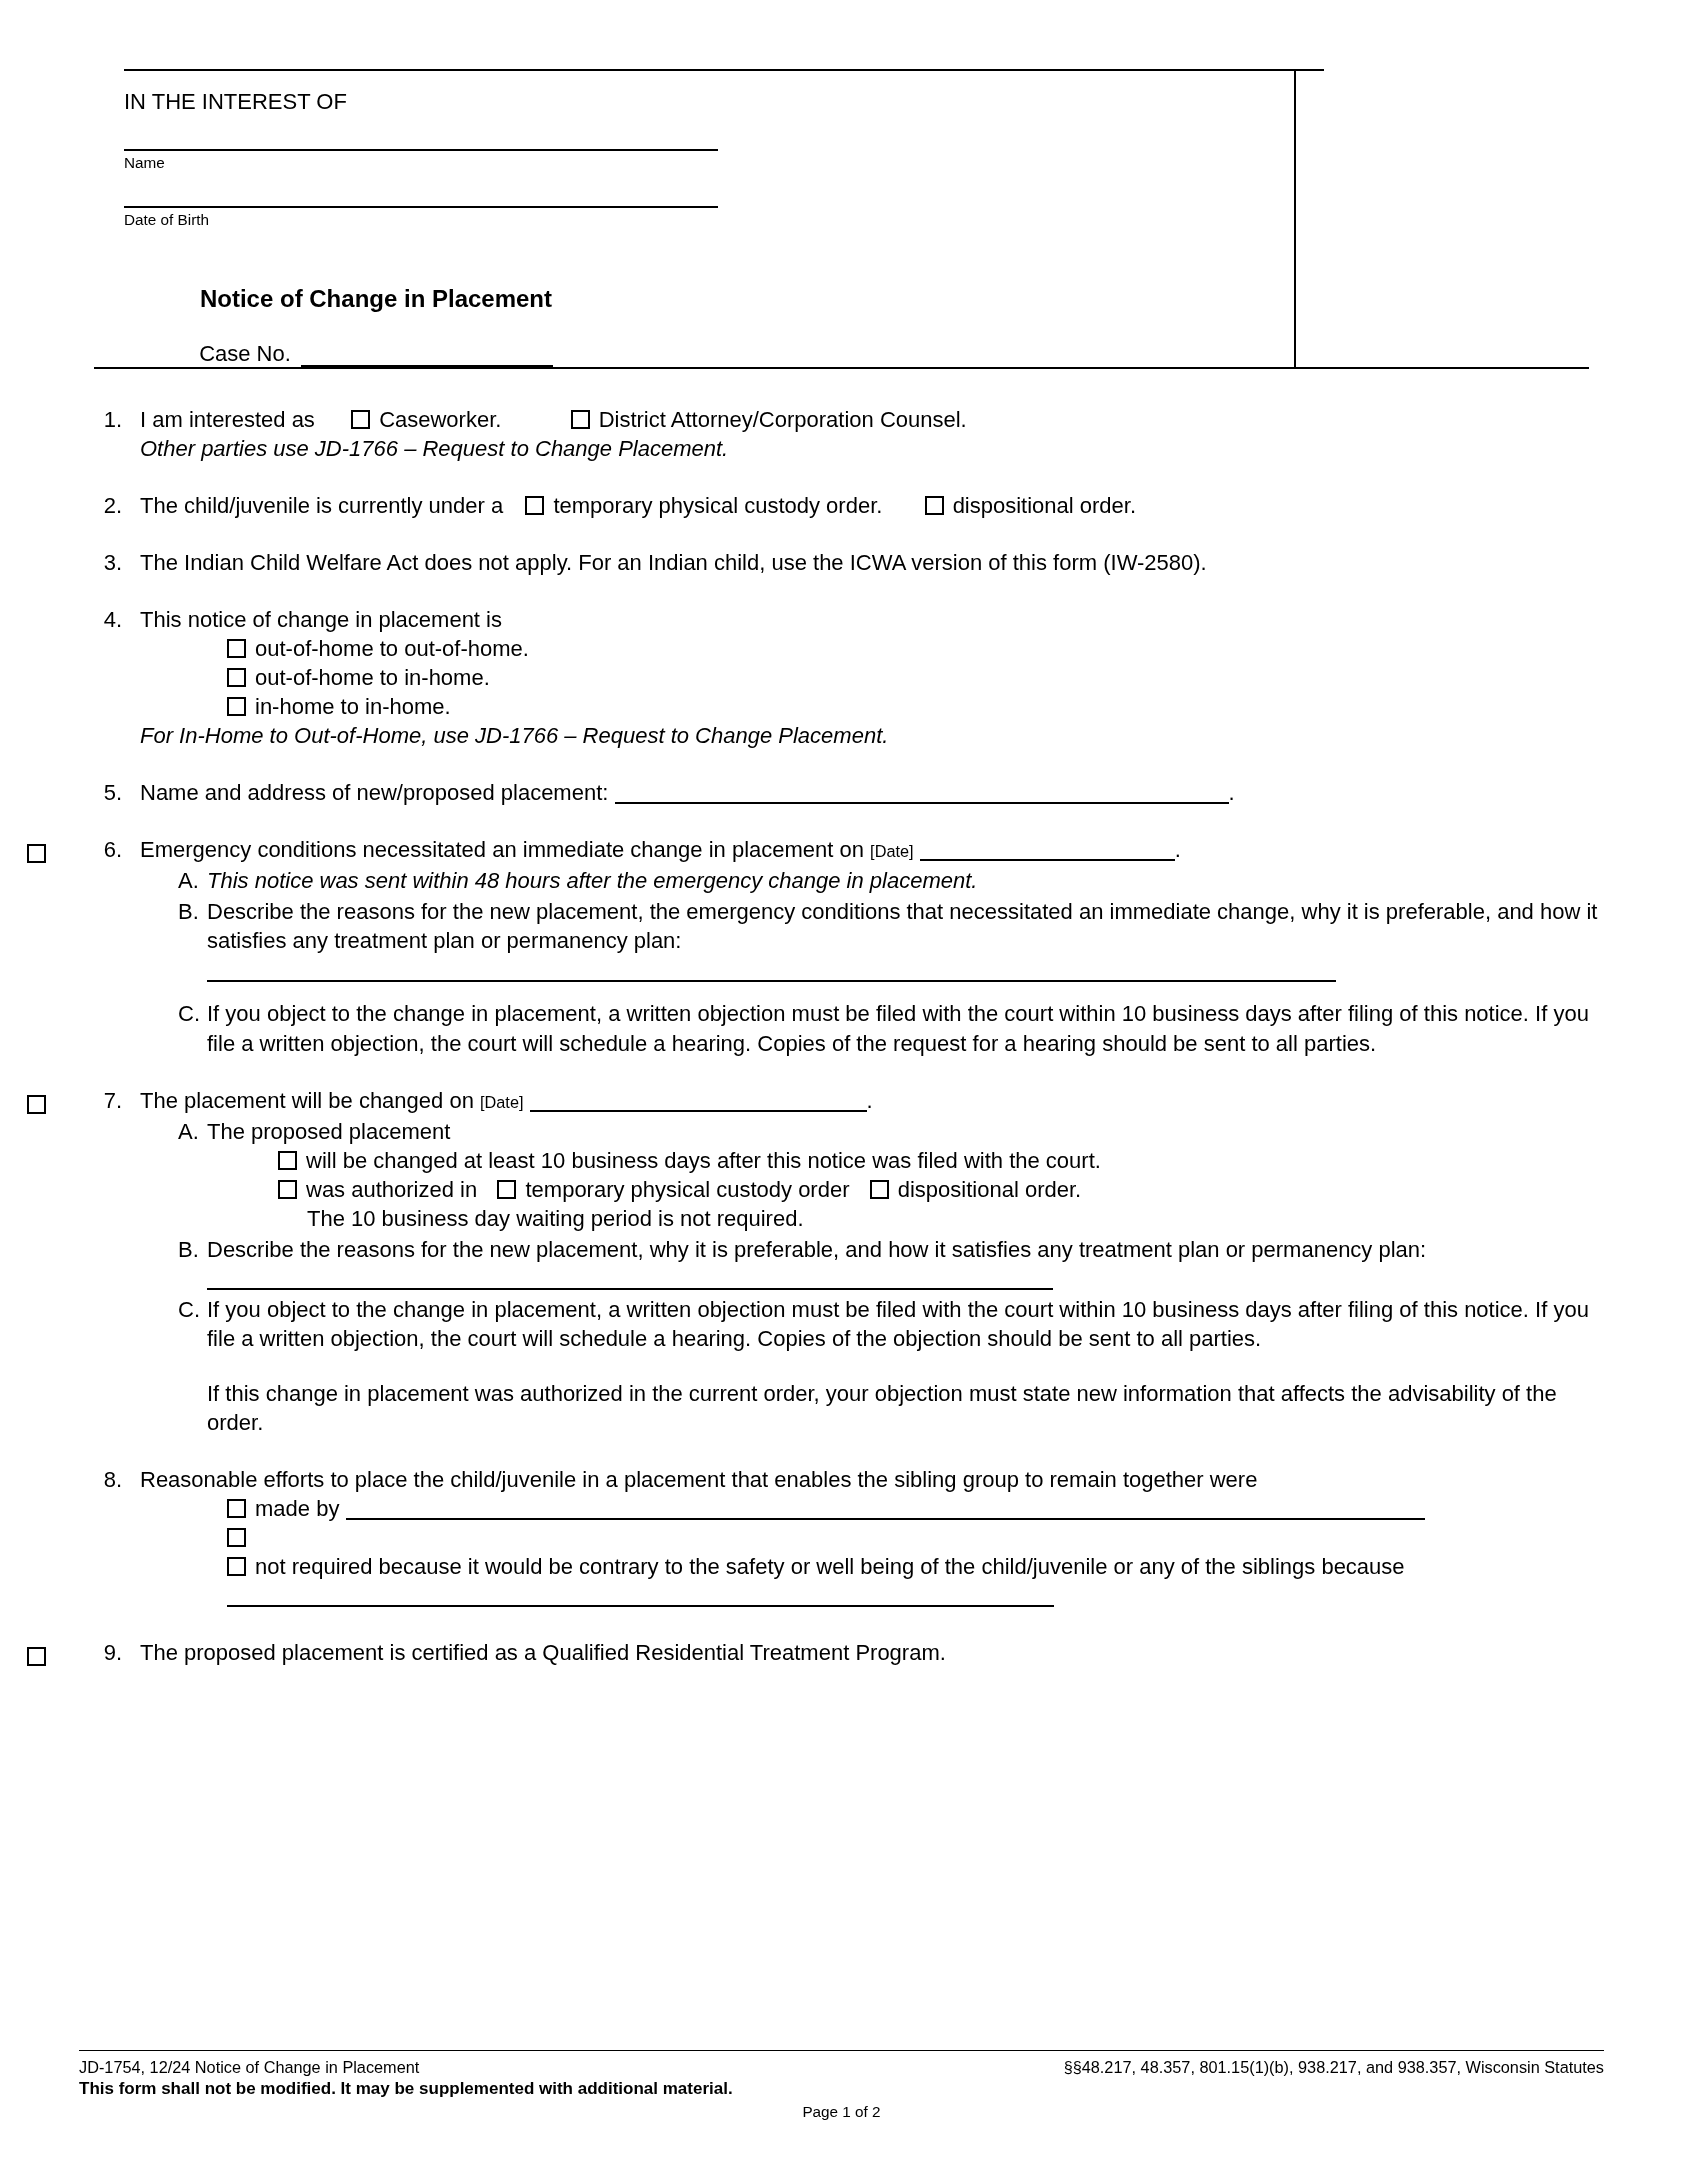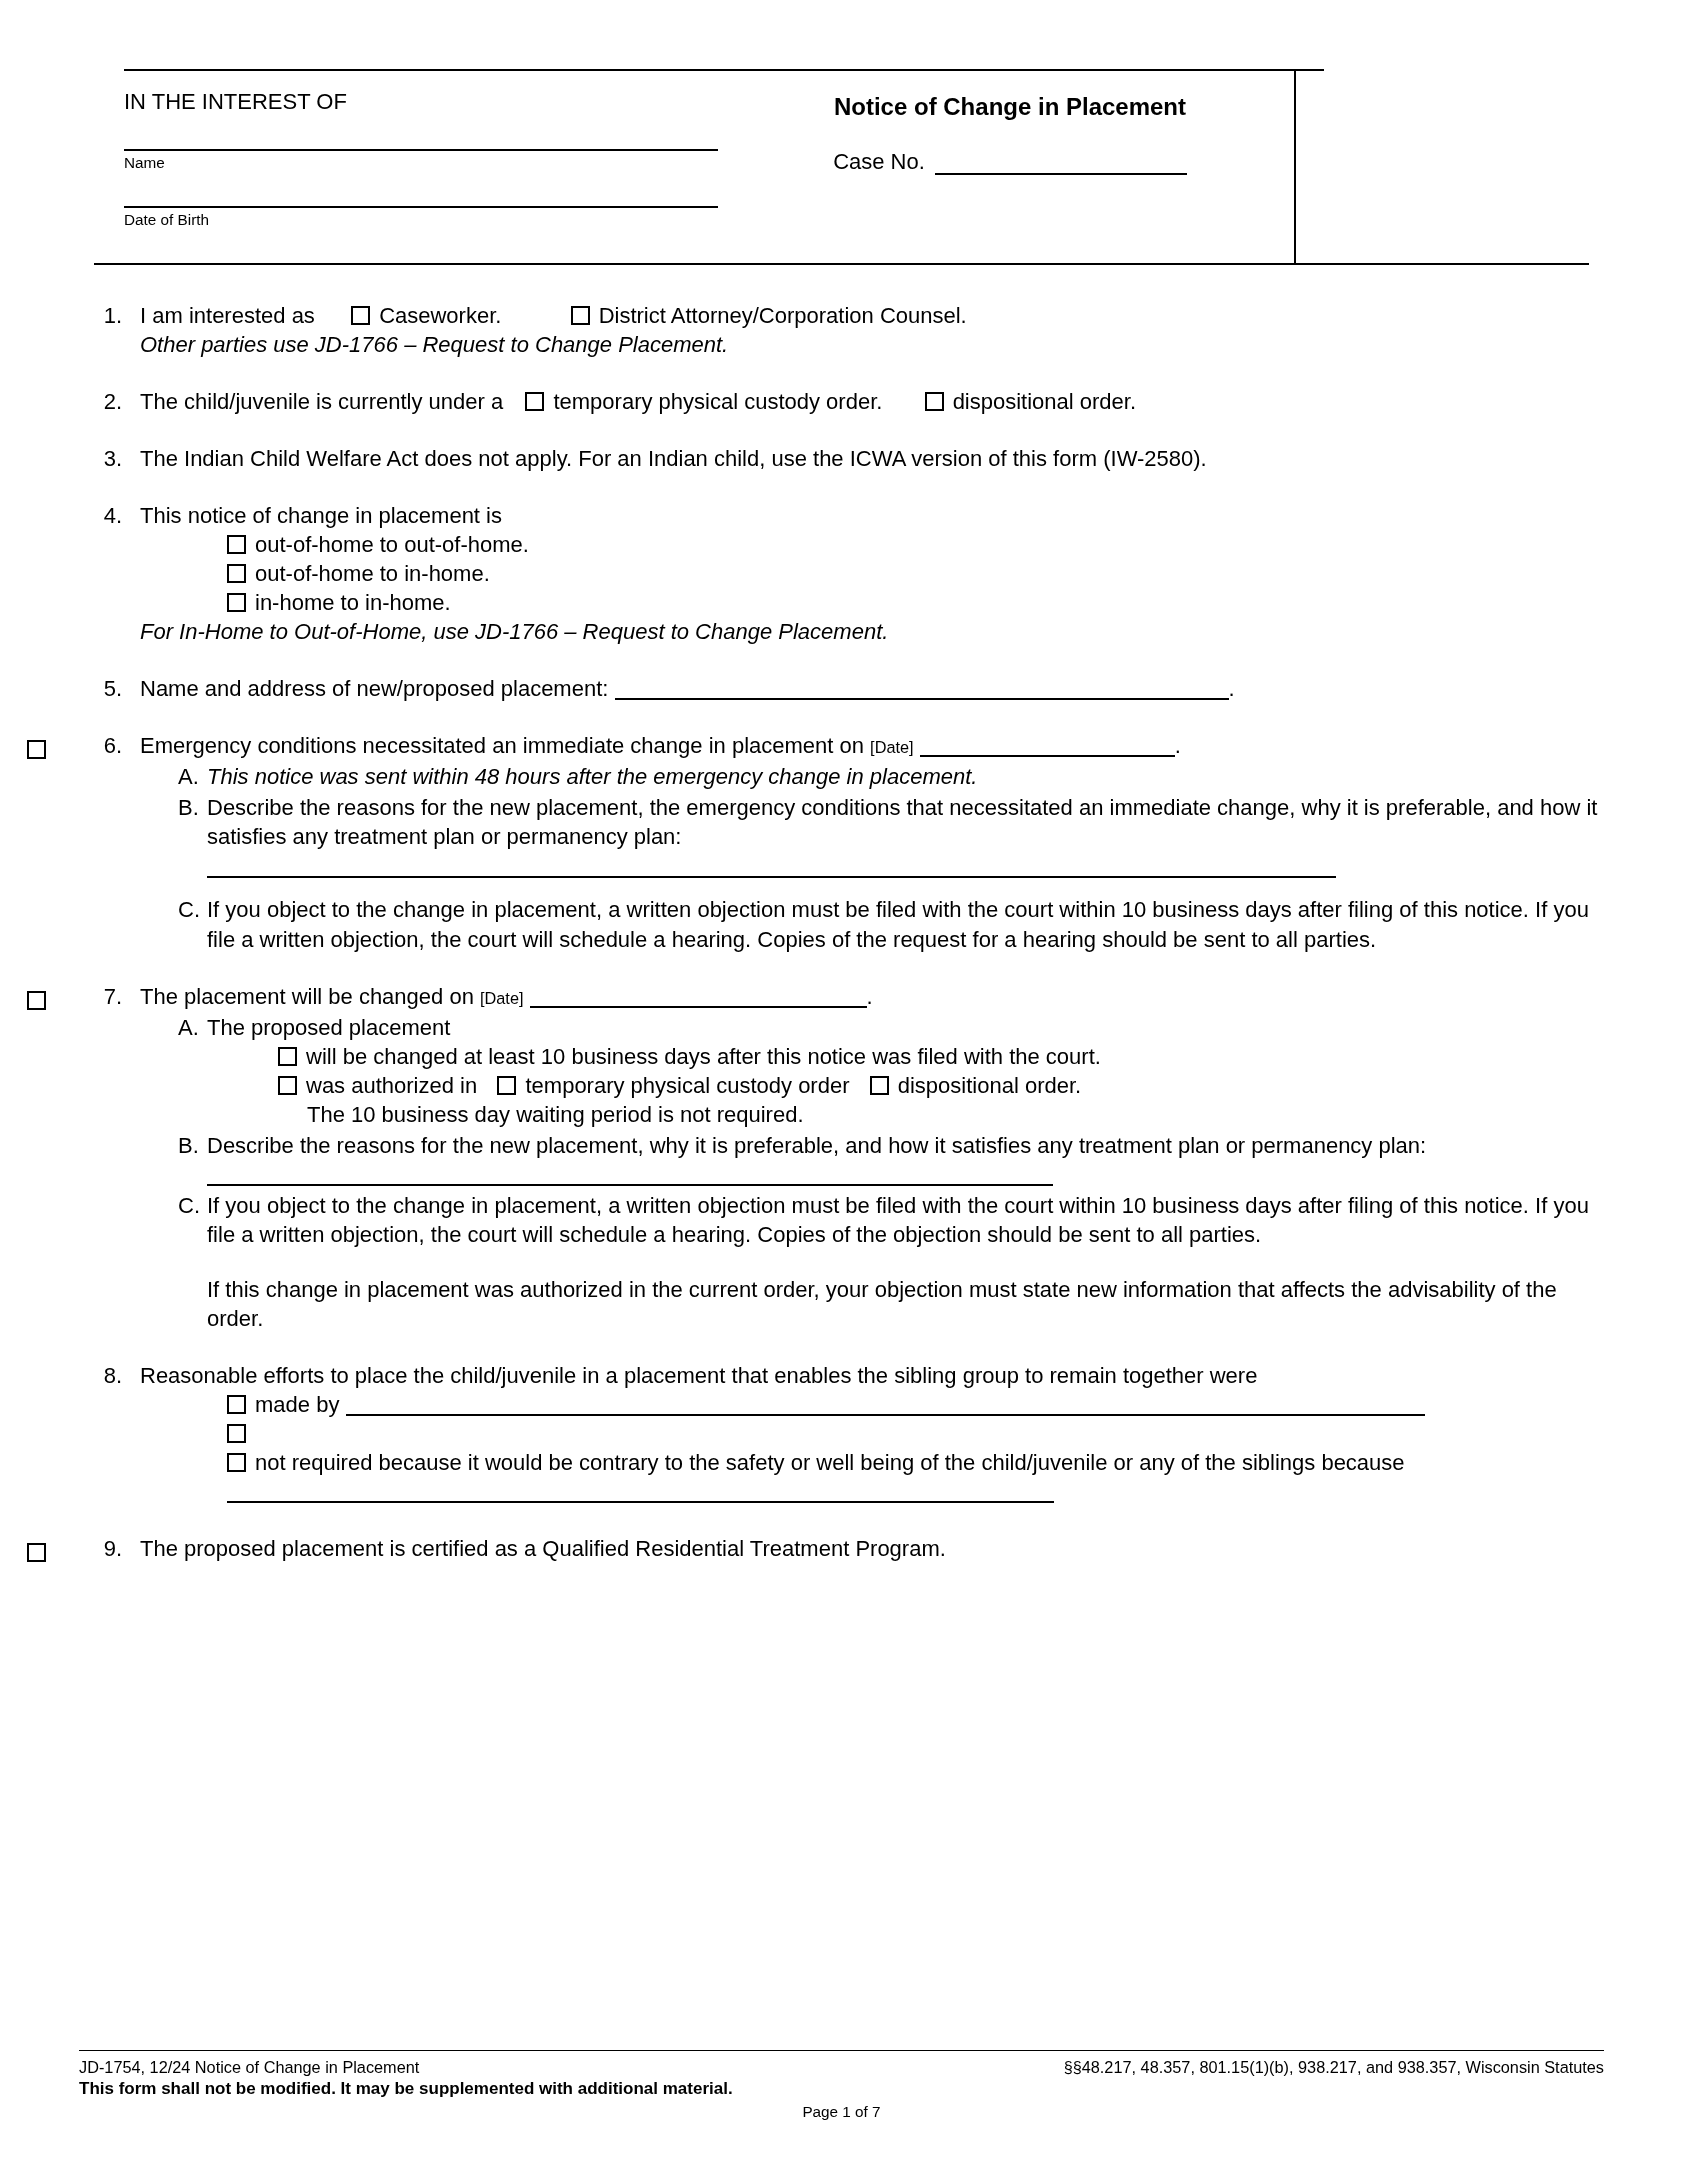--- a/index.html
+++ b/index.html
@@ -51,20 +51,21 @@
   }
   .caption-rule {
     border-bottom: 2.2px solid #000;
     width: 1200px;
     margin-left: 30px;
   }
   .caption-body {
     display: flex;
     position: relative;
     min-height: 188px;
+    flex-direction: column;
   }
   .caption-left {
     width: 634px;
     padding: 18px 0 0 30px;
     box-sizing: border-box;
   }
   .caption-right {
     width: 564px;
     padding: 22px 0 0 0;
     box-sizing: border-box;
@@ -424,17 +425,17 @@
 
   </div>
 
   <div class="footer">
     <div class="footer-rule"></div>
     <div class="footer-row">
       <div>JD-1754, 12/24 Notice of Change in Placement</div>
       <div>§§48.217, 48.357, 801.15(1)(b), 938.217, and 938.357, Wisconsin Statutes</div>
     </div>
     <div class="footer-center">This form shall not be modified. It may be supplemented with additional material.</div>
-    <div class="footer-page">Page 1 of 7</div>
+    <div class="footer-page">Page 1 of 2</div>
   </div>
 
 </div>
 
 
 </body></html>

